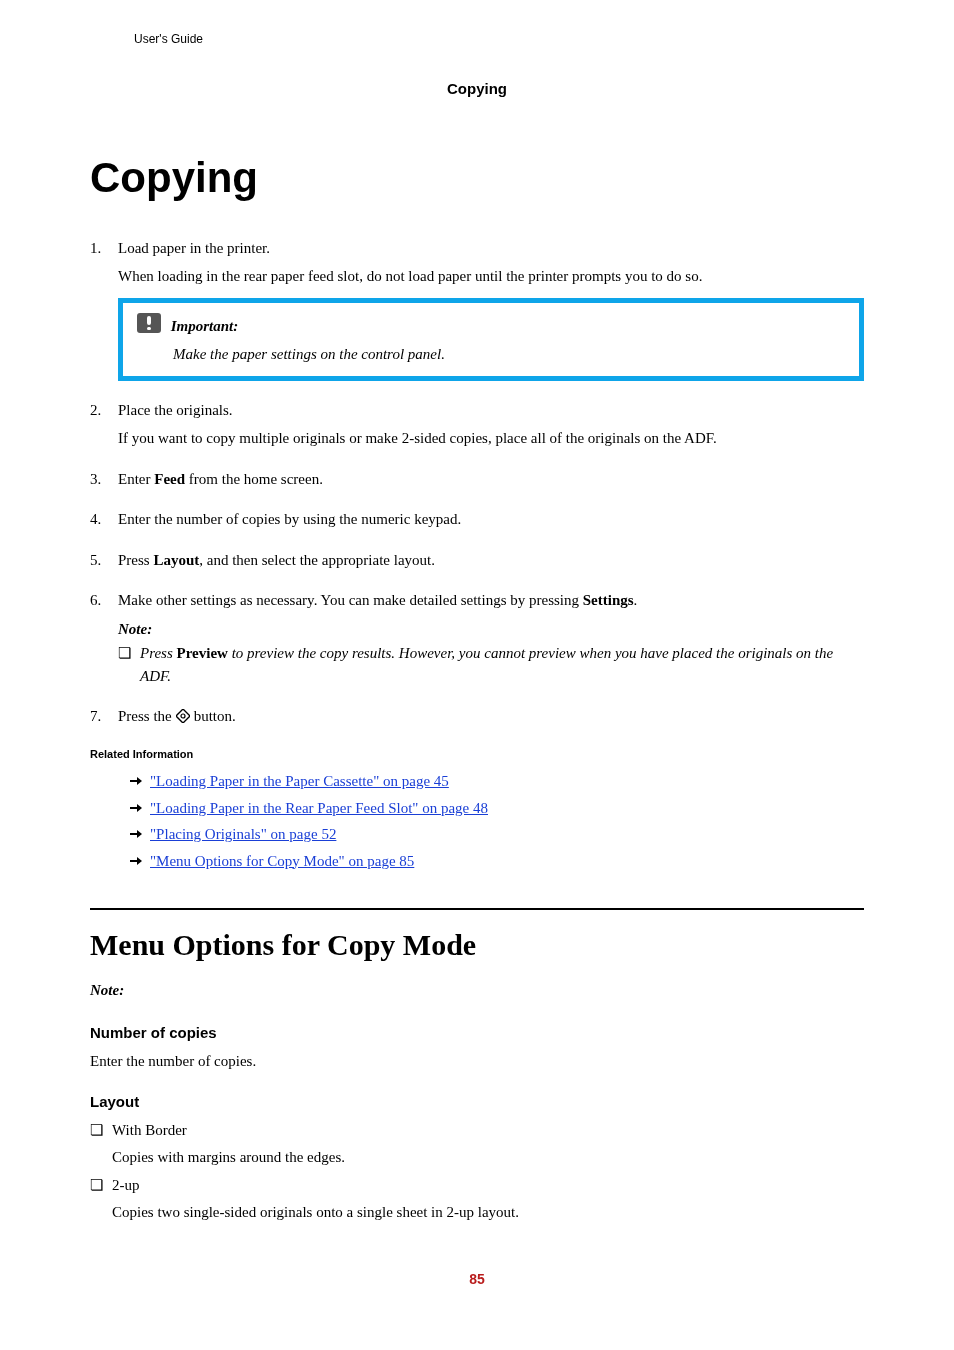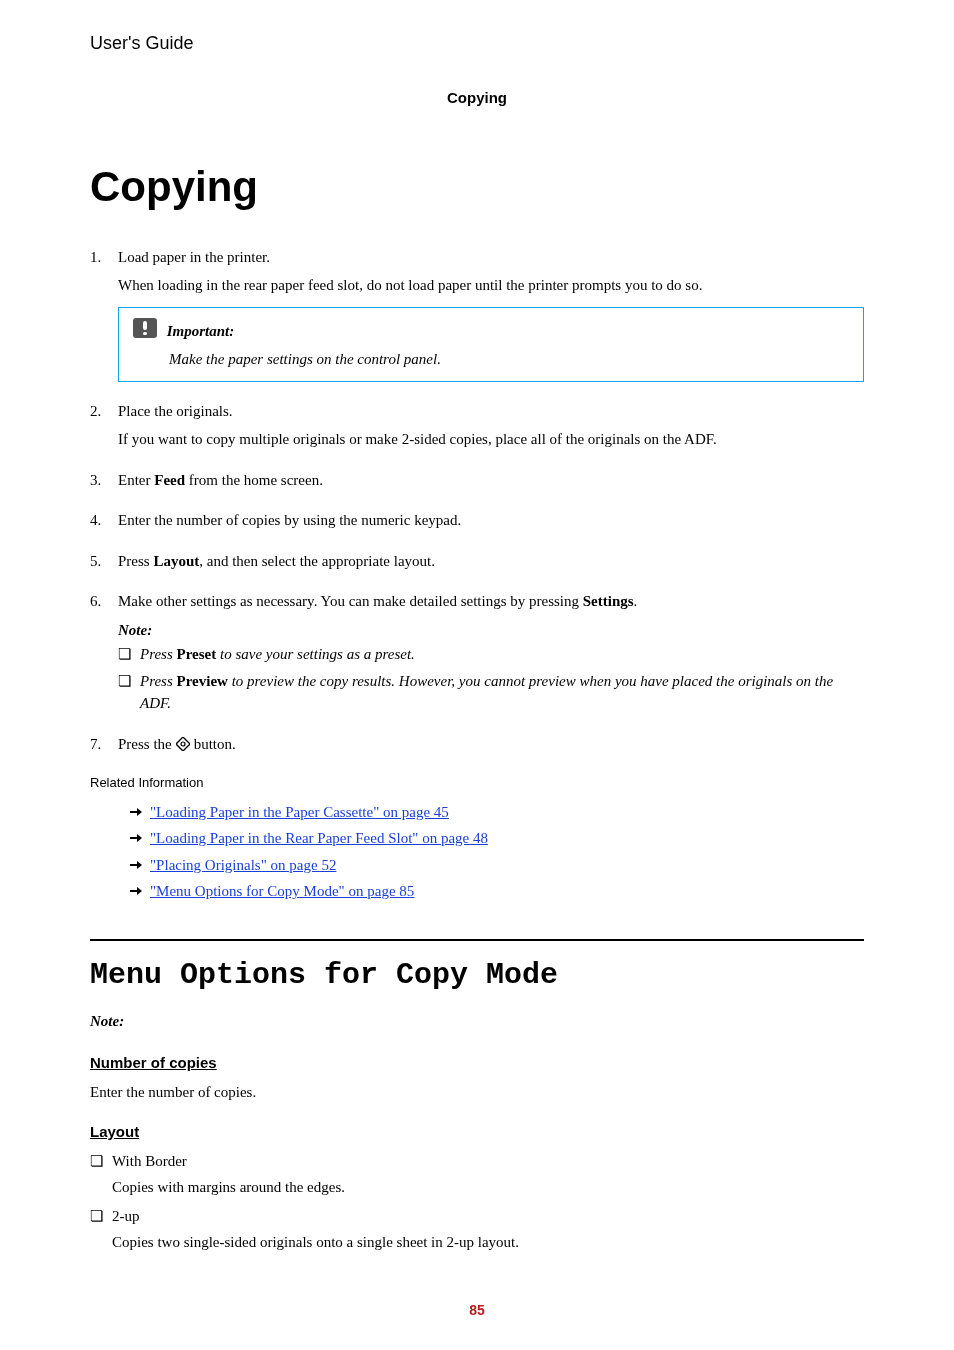--- a/index.html
+++ b/index.html
@@ -11,23 +11,24 @@
   color: #000;
   background: #fff;
   width: 954px;
 }
 .page {
   padding: 30px 90px 50px 90px;
   box-sizing: border-box;
 }
 .doc-type {
   font-family: "Myriad Pro", "Segoe UI", Arial, sans-serif;
-  font-size: 18px;
+  font-size: 12px;
   font-weight: 400;
   margin-bottom: 30px;
+  margin-left: 44px;
 }
 .section-small {
   font-family: "Myriad Pro", "Segoe UI", Arial, sans-serif;
   text-align: center;
   font-weight: 700;
   font-size: 15px;
   margin-bottom: 45px;
 }
 h1.main {
   font-family: "Myriad Pro", "Segoe UI", Arial, sans-serif;
@@ -48,21 +49,21 @@
 ol.steps > li::before {
   content: counter(step) ".";
   float: left;
   width: 28px;
   margin-left: 0;
 }
 .step-body { margin-left: 28px; }
 .step-body p { margin: 6px 0 0 0; }
 
 .callout {
-  border: 1px solid #0ea5e9;
+  border: 5px solid #0ea5e9;
   margin: 10px 0 6px 0;
   padding: 10px 14px 10px 14px;
 }
 .callout-head {
   font-weight: 700;
 }
 .icon-important {
   display:inline-block;
   vertical-align: middle;
   margin-right: 6px;
@@ -97,22 +98,22 @@
   position: absolute;
   left: 0;
   top: 0;
   font-style: normal;
 }
 .diamond {
   font-family: Arial, sans-serif;
 }
 .heading-b {
   font-family: "Myriad Pro", "Segoe UI", Arial, sans-serif;
-  font-weight: 400;
-  font-size: 13px;
+  font-weight: 700;
+  font-size: 11px;
   margin: 16px 0 8px 0;
 }
 .links { margin: 0; }
 .links li {
   list-style:none;
   padding-left: 20px;
   position: relative;
   margin: 4px 0;
 }
 .links li .arrow {
@@ -120,41 +121,40 @@
 }
 .link {
   color: #1a3fd6;
 }
 .hr {
   border: none;
   border-top: 2px solid #000;
   margin: 36px 0 12px 0;
 }
 h2.sub {
-  font-family: Liberation Mono, monospace;
+  font-family: Liberation Serif, serif;
   font-weight: 700;
   font-size: 30px;
   margin: 0 0 12px 0;
 }
 .plain-note {
   margin: 0 0 20px 0;
 }
 .plain-note .nl {
   font-style: italic; font-weight:700; display:block;
 }
 .plain-note .nb {
   font-style: italic;
 }
 dl { margin: 0; }
 dt {
   font-family: "Myriad Pro", "Segoe UI", Arial, sans-serif;
   font-weight: 700;
   font-size: 15px;
   margin: 18px 0 6px 0;
-  text-decoration: underline;
 }
 dd { margin: 0 0 0 0; }
 ul.square2 {
   list-style: none;
   padding-left: 0;
   margin: 0;
 }
 ul.square2 > li {
   padding-left: 22px;
   position: relative;
@@ -236,23 +236,20 @@
         <span>Press </span><b class="ui">Layout</b><span>, and then select the appropriate layout.</span>
       </div>
     </li>
 
     <li>
       <div class="step-body">
         <span>Make other settings as necessary. You can make detailed settings by pressing </span><b class="ui">Settings</b><span>.</span>
         <div class="note-label">Note:</div>
         <ul class="square">
           <li>
-            <span>Press </span><b class="ui">Preset</b><span> to save your settings as a preset.</span>
-          </li>
-          <li>
             <span>Press </span><b class="ui">Preview</b><span> to preview the copy results. However, you cannot preview when you have placed the originals on the ADF.</span>
           </li>
         </ul>
       </div>
     </li>
 
     <li>
       <div class="step-body">
         <span>Press the </span><span class="diamond">
           <svg width="14" height="14" viewBox="0 0 14 14" style="vertical-align:-2px">

